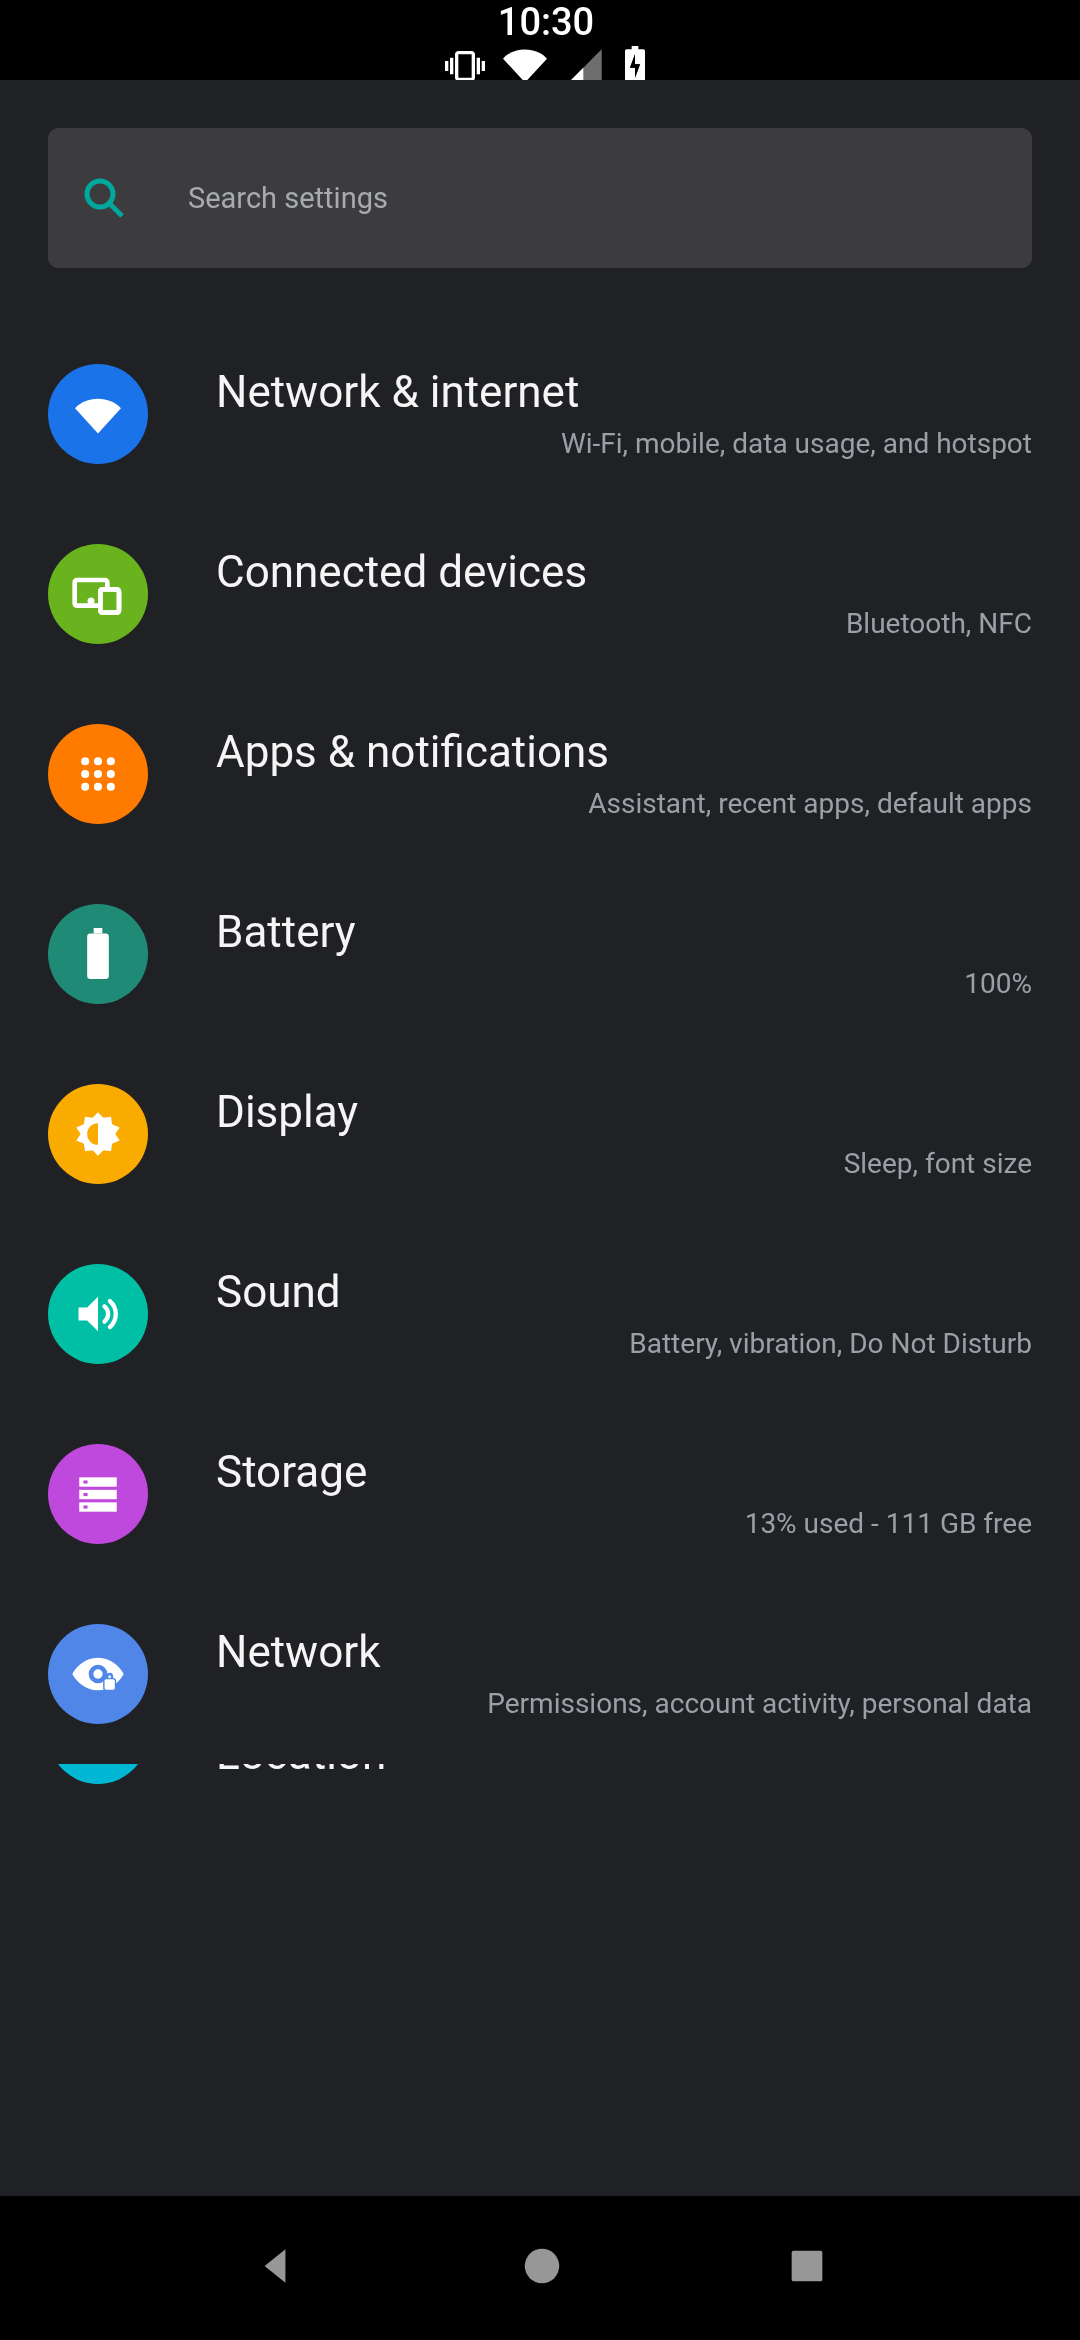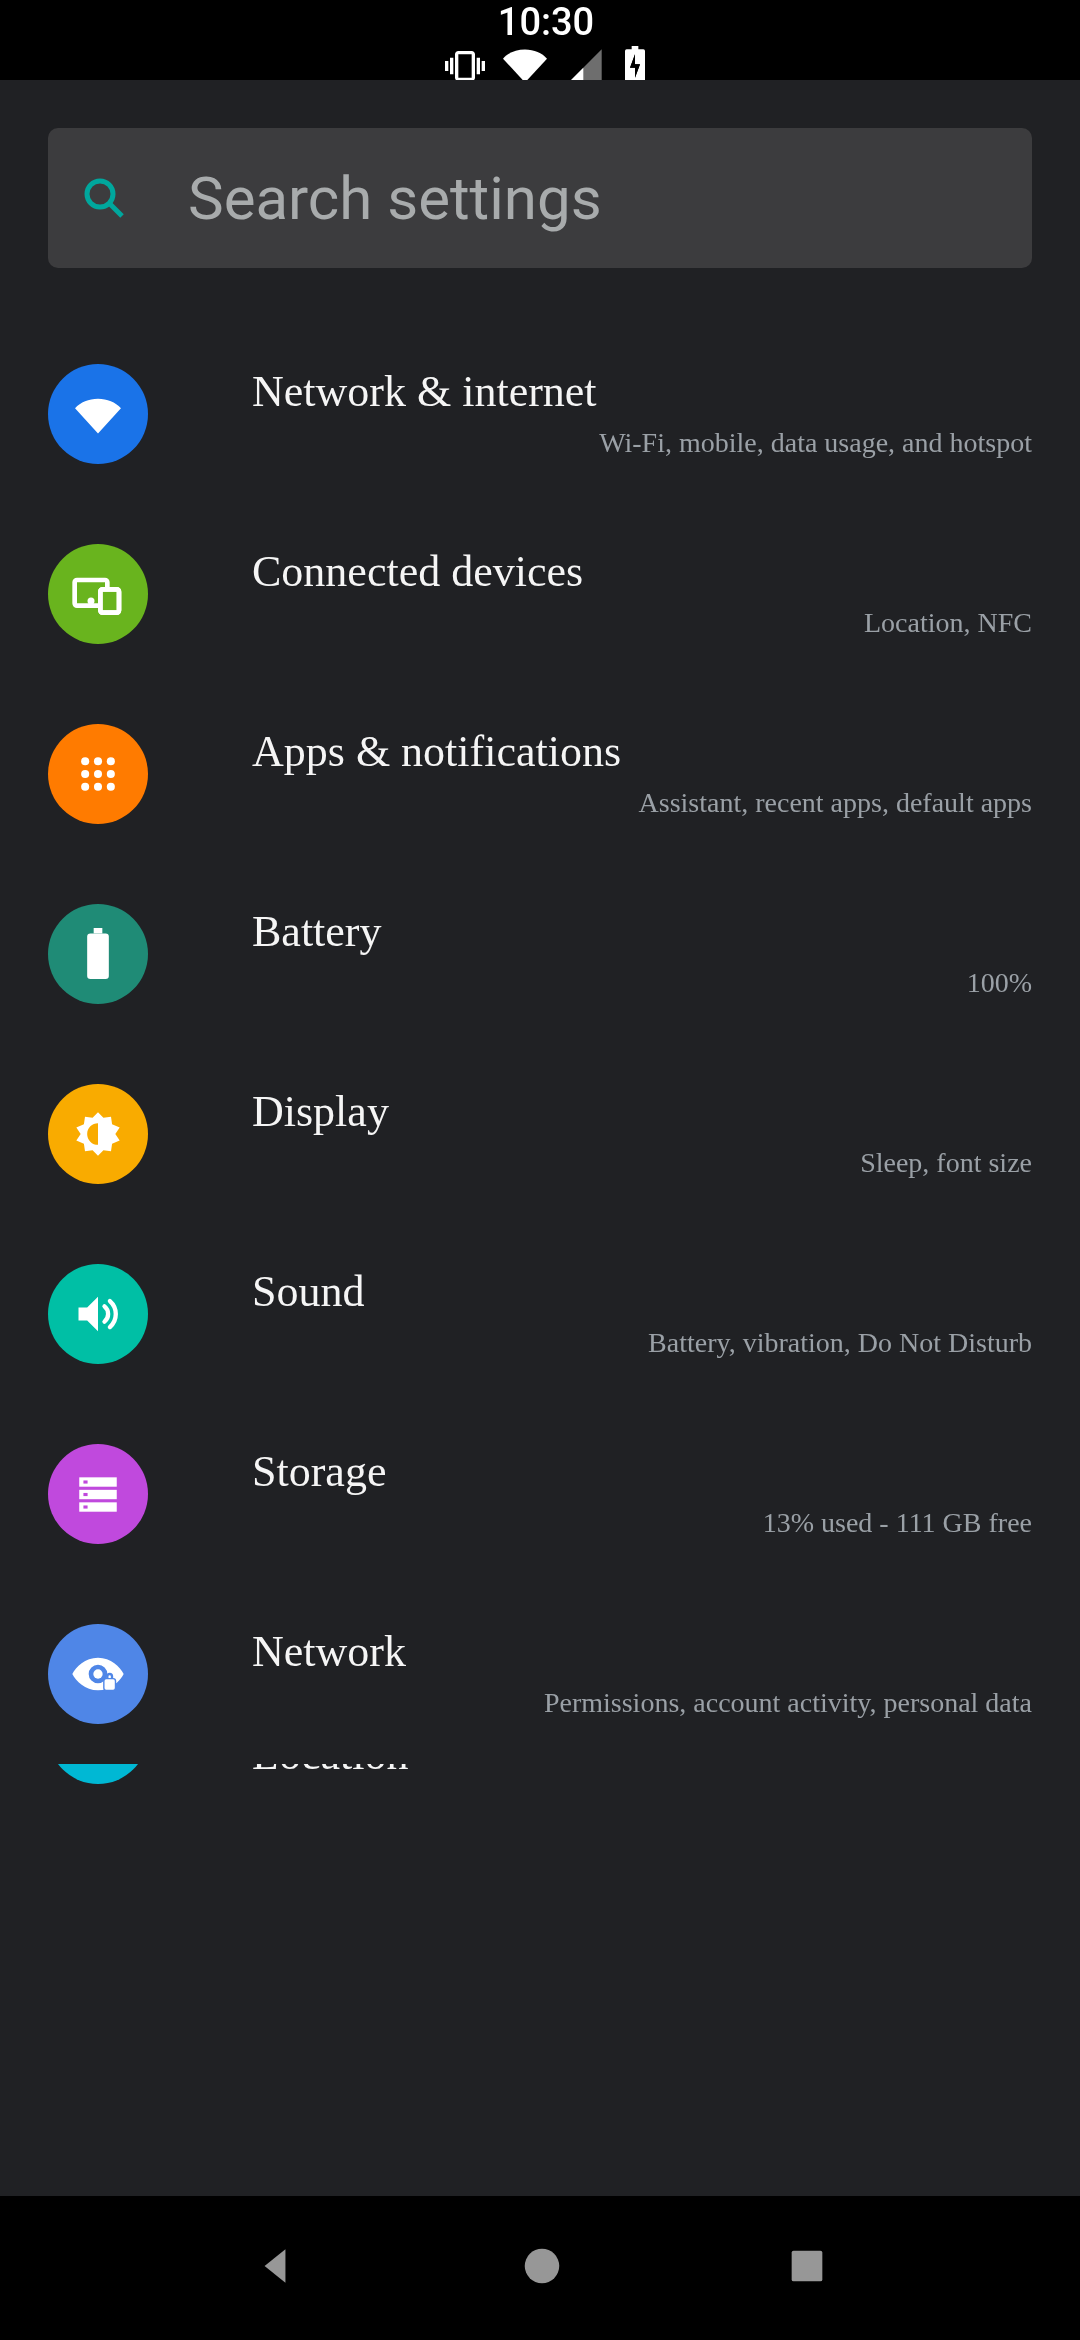--- a/index.html
+++ b/index.html
@@ -43,31 +43,30 @@
       height: 140px;
       background: #3c3c3e;
       border-radius: 10px;
       display: flex;
       align-items: center;
       padding: 0 32px;
       gap: 60px;
     }
     .search-box .placeholder {
       color: #a8abac;
-      font-size: 60px;
+      font-size: 29px;
     }
 
     
     .list { padding: 0 0 0 0; }
     .row {
       display: flex;
       align-items: center;
       padding: 40px 48px;
-      gap: 104px;
-      font-family: Liberation Serif, serif;
+      gap: 68px;
     }
 
     .icon-circle {
       width: 100px; height: 100px;
       border-radius: 50%;
       flex-shrink: 0;
       display: flex;
       align-items: center;
       justify-content: center;
     }
@@ -158,21 +157,21 @@
       <div class="icon-circle" style="background:#69b41e">
         <svg width="56" height="56" viewBox="0 0 24 24" fill="none" stroke="#fff" stroke-width="2">
           <rect x="2" y="6" width="14" height="11" rx="1"></rect>
           <rect x="13" y="10" width="8" height="10" rx="1" fill="#69b41e"></rect>
           <rect x="13" y="10" width="8" height="10" rx="1"></rect>
           <circle cx="9" cy="15" r="1.5" fill="#fff" stroke="none"></circle>
         </svg>
       </div>
       <div class="labels">
         <div class="title">Connected devices</div>
-        <div class="subtitle">Location, NFC</div>
+        <div class="subtitle">Bluetooth, NFC</div>
       </div>
     </div>
 
     <div class="row">
       <div class="icon-circle" style="background:#ff7b00">
         <svg width="44" height="44" viewBox="0 0 24 24" fill="#fff">
           <circle cx="5" cy="5" r="2.2"></circle>
             <circle cx="12" cy="5" r="2.2"></circle>
             <circle cx="19" cy="5" r="2.2"></circle>
           <circle cx="5" cy="12" r="2.2"></circle>

